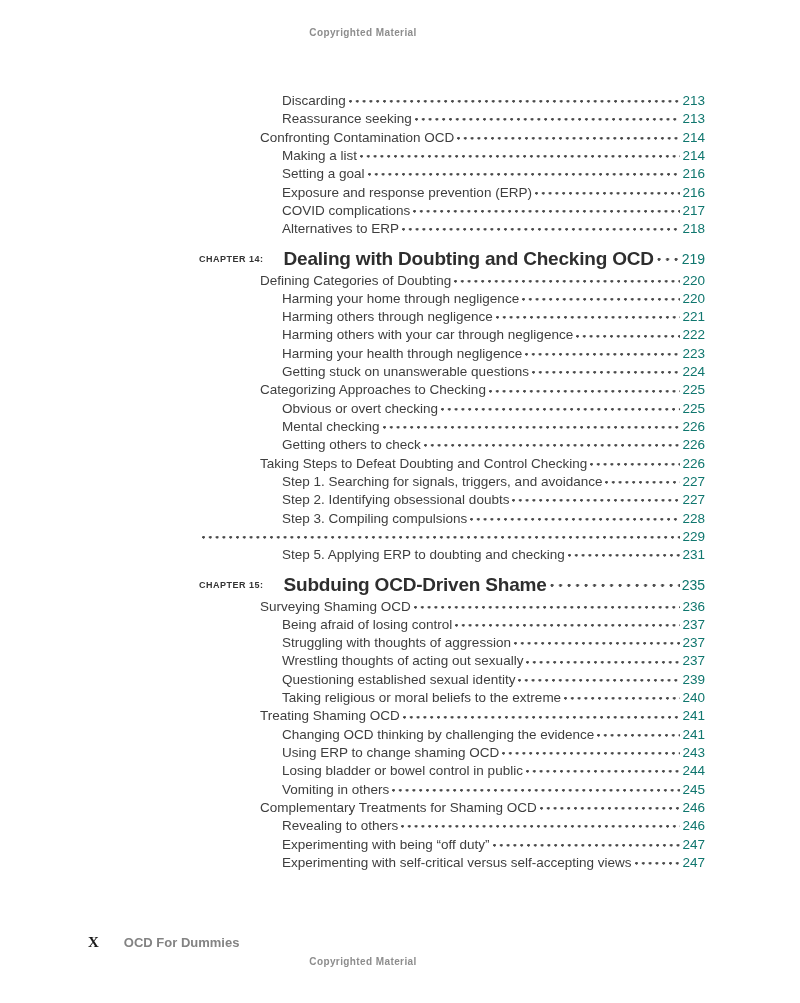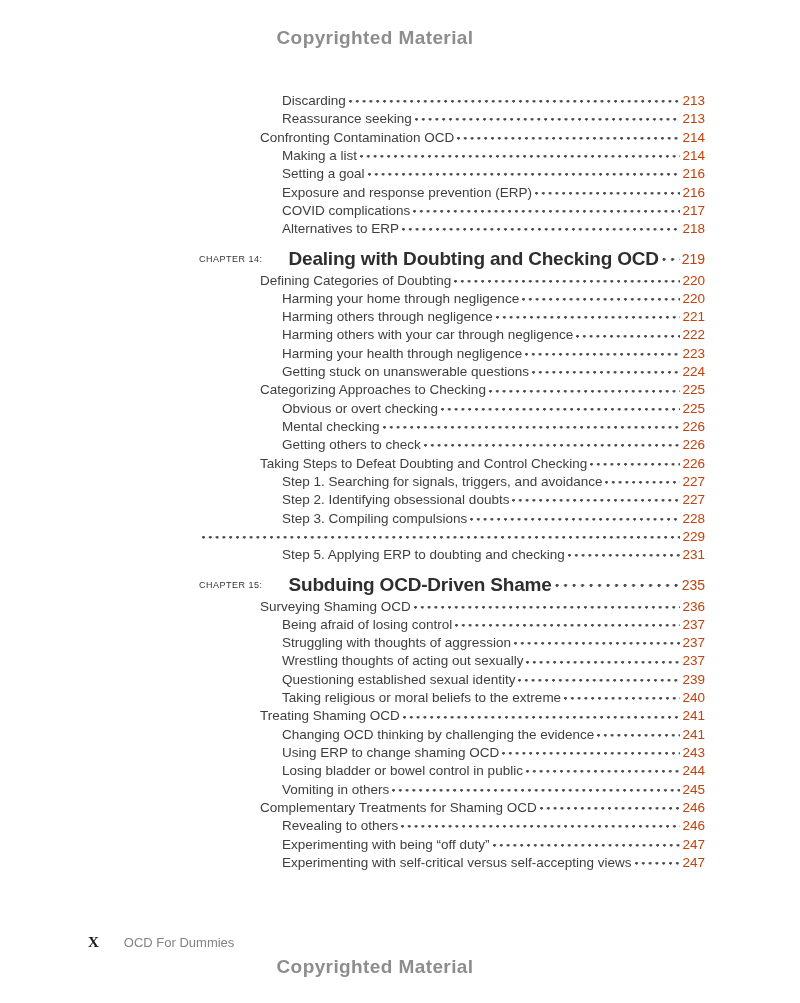--- a/index.html
+++ b/index.html
@@ -4,23 +4,23 @@
 <style>
   html, body { margin: 0; padding: 0; }
   body {
     width: 800px; height: 1003px;
     background: #ffffff;
     font-family: "Liberation Sans", sans-serif;
     position: relative;
     overflow: hidden;
   }
   .watermark {
-    position: absolute; left: 13px; width: 724px;
+    position: absolute; left: 1px; width: 724px;
     text-align: center;
-    font-size: 19px; font-weight: bold;
+    font-size: 10px; font-weight: bold;
     color: #8d8d8d; letter-spacing: 0.4px;
   }
   .watermark.top { top: 27px; }
   .watermark.bottom { top: 956px; }
 
   .toc {
     position: absolute;
     left: 199px; top: 92px;
     width: 506px;
     color: #3e3e3e;
@@ -33,24 +33,23 @@
     line-height: 18.32px;
     white-space: nowrap;
   }
   .row.lvl1 .label { margin-left: 61px; }
   .row.lvl2 .label { margin-left: 83px; }
   .row.chapter {
     height: 26px; line-height: 26px;
     margin-top: 7px;
   }
   .chlabel {
-    font-size: 9px; font-weight: normal;
+    font-size: 9px; font-weight: bold;
     color: #333333;
     letter-spacing: 0.5px;
-    margin-right: 6px;
   }
   .row.chapter .label {
     font-size: 19px; font-weight: bold;
     color: #2e2e2e;
     letter-spacing: -0.2px;
     margin-left: 20px;
   }
   .leader {
     flex: 1;
     display: inline-block;
@@ -58,34 +57,34 @@
     margin: 0 2px 0 3px;
     background-image: radial-gradient(circle at 1.5px 2.3px, #4a4a4a 1.1px, transparent 1.6px);
     background-size: 6.8px 4px;
     background-repeat: repeat-x;
     min-width: 12px;
   }
   .row.chapter .leader {
     background-image: radial-gradient(circle at 2px 2.3px, #4a4a4a 1.25px, transparent 1.8px);
     background-size: 8.5px 4px;
   }
-  .page { color: #c2410c; font-size: 13.5px; }
+  .page { color: #0f766e; font-size: 13.5px; }
   .row.chapter .page { font-size: 14px; }
 
   .footer {
     position: absolute; left: 88px; top: 934px;
     display: flex; align-items: baseline;
   }
   .footer .pgnum {
     font-family: "Liberation Serif", serif;
     font-weight: bold; font-size: 15px; color: #1a1a1a;
   }
   .footer .booktitle {
     margin-left: 25px;
-    font-weight: normal; font-size: 13px; color: #838383;
+    font-weight: bold; font-size: 13px; color: #838383;
   }
 </style>
 </head>
 <body>
 
 <div class="watermark top">Copyrighted Material</div>
 
 <div class="toc">
     <div class="row lvl2">
       <span class="label">Discarding</span>

